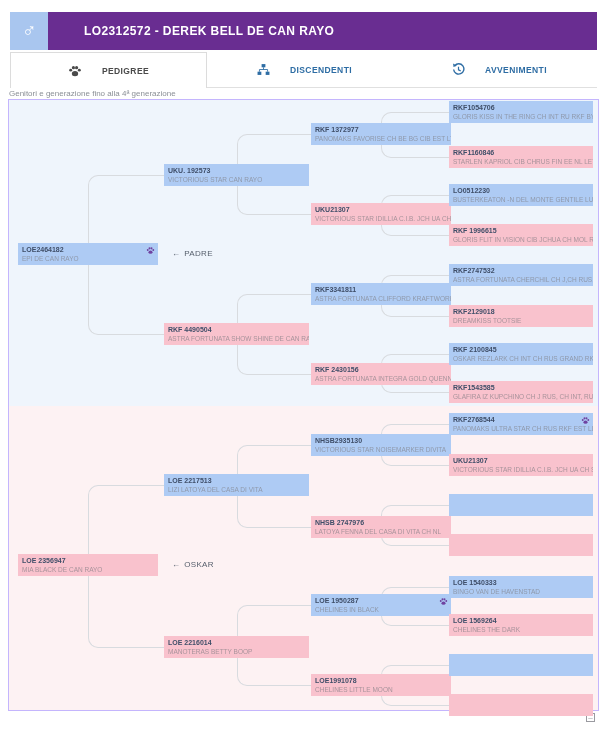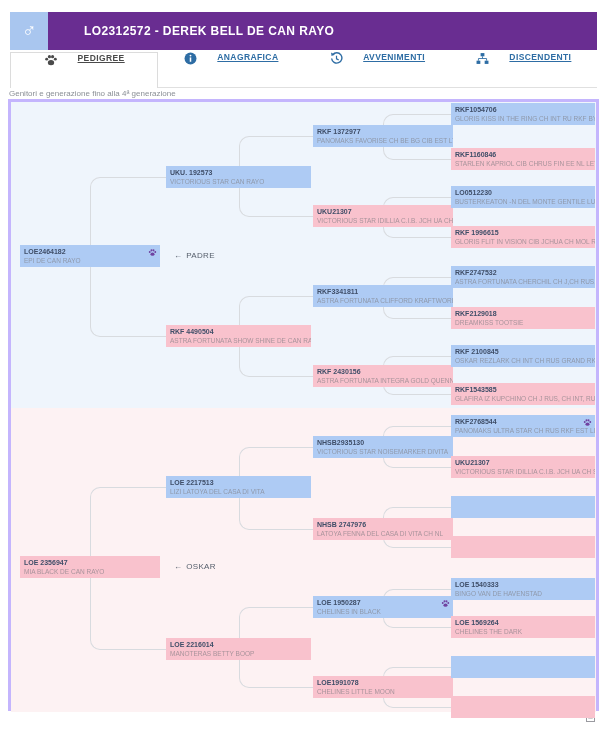--- a/index.html
+++ b/index.html
@@ -8,29 +8,29 @@
     font-family:"Liberation Sans", sans-serif;overflow:hidden;
   }
   
   .title-bar{position:absolute;left:10px;top:12px;width:587px;height:38px;display:flex;}
   .sex-box{width:38px;height:38px;background:#a9c6ef;display:flex;align-items:center;justify-content:center;
     color:#ffffff;font-size:19px;}
   .title-main{flex:1;background:#692d91;color:#ffffff;display:flex;align-items:center;
     padding-left:36px;font-size:12px;font-weight:bold;letter-spacing:.4px;}
   
   .tab-bar{position:absolute;left:10px;top:52px;width:587px;height:36px;display:flex;background:#ffffff;}
-  .tab{flex:1;display:flex;justify-content:center;gap:20px;
+  .tab{flex:1;display:flex;align-items:center;justify-content:center;gap:20px;
     font-size:8.5px;font-weight:bold;letter-spacing:.4px;color:#2e6da4;cursor:pointer;
-    border-bottom:1px solid #e0e0e0;box-sizing:border-box;text-decoration:underline;}
+    border-bottom:1px solid #e0e0e0;box-sizing:border-box;}
   .tab.active{color:#4a4a4a;border:1px solid #dcdcdc;border-bottom:none;background:#ffffff;}
   .tab svg{display:block;}
   .subtitle{position:absolute;left:9px;top:89px;font-size:8px;color:#8a8f96;}
   
   #tree{position:absolute;left:8px;top:99px;width:591px;height:612px;
-    border:3px solid #c4b5fd;box-sizing:border-box;}
+    border:1px solid #c4b5fd;box-sizing:border-box;}
   .half{position:absolute;left:0;width:100%;}
   .half.top{top:0;height:306px;background:#eff5fc;}
   .half.bottom{top:306px;height:304px;background:#fdf2f3;}
   .conn{position:absolute;z-index:1;}
   .conn.up{border-left:1px solid #d8dbdf;border-top:1px solid #d8dbdf;border-top-left-radius:10px;}
   .conn.down{border-left:1px solid #d8dbdf;border-bottom:1px solid #d8dbdf;border-bottom-left-radius:10px;}
   .node{position:absolute;z-index:2;height:22px;box-sizing:border-box;padding:2px 4px 0;
     overflow:hidden;cursor:pointer;}
   .node.m{background:#aecbf4;}
   .node.f{background:#f9c2cd;}
@@ -60,42 +60,34 @@
       <ellipse cx="12" cy="16.5" rx="5.4" ry="4.3"></ellipse>
         <circle cx="4.6" cy="10.5" r="2.5"></circle>
       <circle cx="9.3" cy="6.3" r="2.7"></circle>
         <circle cx="14.7" cy="6.3" r="2.7"></circle>
         <circle cx="19.4" cy="10.5" r="2.5"></circle>
     </svg>
     <span>PEDIGREE</span>
   </div>
   <div class="tab">
     <svg width="13" height="13" viewBox="0 0 24 24">
-      <circle cx="12" cy="12" r="11" fill="#2e6da4"></circle>
-      <rect x="10.6" y="10" width="2.8" height="8" fill="#ffffff"></rect>
-      <circle cx="12" cy="6.6" r="1.7" fill="#ffffff"></circle>
+      <rect x="8.5" y="2" width="7" height="6" fill="#2e6da4"></rect>
+      <rect x="1" y="16" width="7" height="6" fill="#2e6da4"></rect>
+      <rect x="16" y="16" width="7" height="6" fill="#2e6da4"></rect>
+      <path d="M12 8 L12 12 M4.5 16 L4.5 12 L19.5 12 L19.5 16" stroke="#2e6da4" stroke-width="1.6" fill="none"></path>
     </svg>
-    <span>ANAGRAFICA</span>
+    <span>DISCENDENTI</span>
   </div>
   <div class="tab">
     <svg width="13" height="13" viewBox="0 0 24 24" fill="none" stroke="#2e6da4">
       <path d="M5 5 a 9.5 9.5 0 1 1 -2 7" stroke-width="2.6" fill="none"></path>
       <path d="M2 1 L2.8 7.4 L9 5.2 Z" fill="#2e6da4" stroke="none"></path>
       <path d="M12 7 L12 12.5 L16 14.5" stroke-width="2.2" fill="none"></path>
     </svg>
     <span>AVVENIMENTI</span>
-  </div>
-  <div class="tab">
-    <svg width="13" height="13" viewBox="0 0 24 24">
-      <rect x="8.5" y="2" width="7" height="6" fill="#2e6da4"></rect>
-      <rect x="1" y="16" width="7" height="6" fill="#2e6da4"></rect>
-      <rect x="16" y="16" width="7" height="6" fill="#2e6da4"></rect>
-      <path d="M12 8 L12 12 M4.5 16 L4.5 12 L19.5 12 L19.5 16" stroke="#2e6da4" stroke-width="1.6" fill="none"></path>
-    </svg>
-    <span>DISCENDENTI</span>
   </div>
 </div>
 
 <div class="subtitle">Genitori e generazione fino alla 4ª generazione</div>
 
 <div id="tree">
   <div class="half top"></div>
   <div class="half bottom"></div>
 <div class="conn up" style="left: 79px; top: 75px; width: 76px; height: 79px;"></div>
     <div class="conn down" style="left: 79px; top: 154px; width: 76px; height: 80px;"></div>

